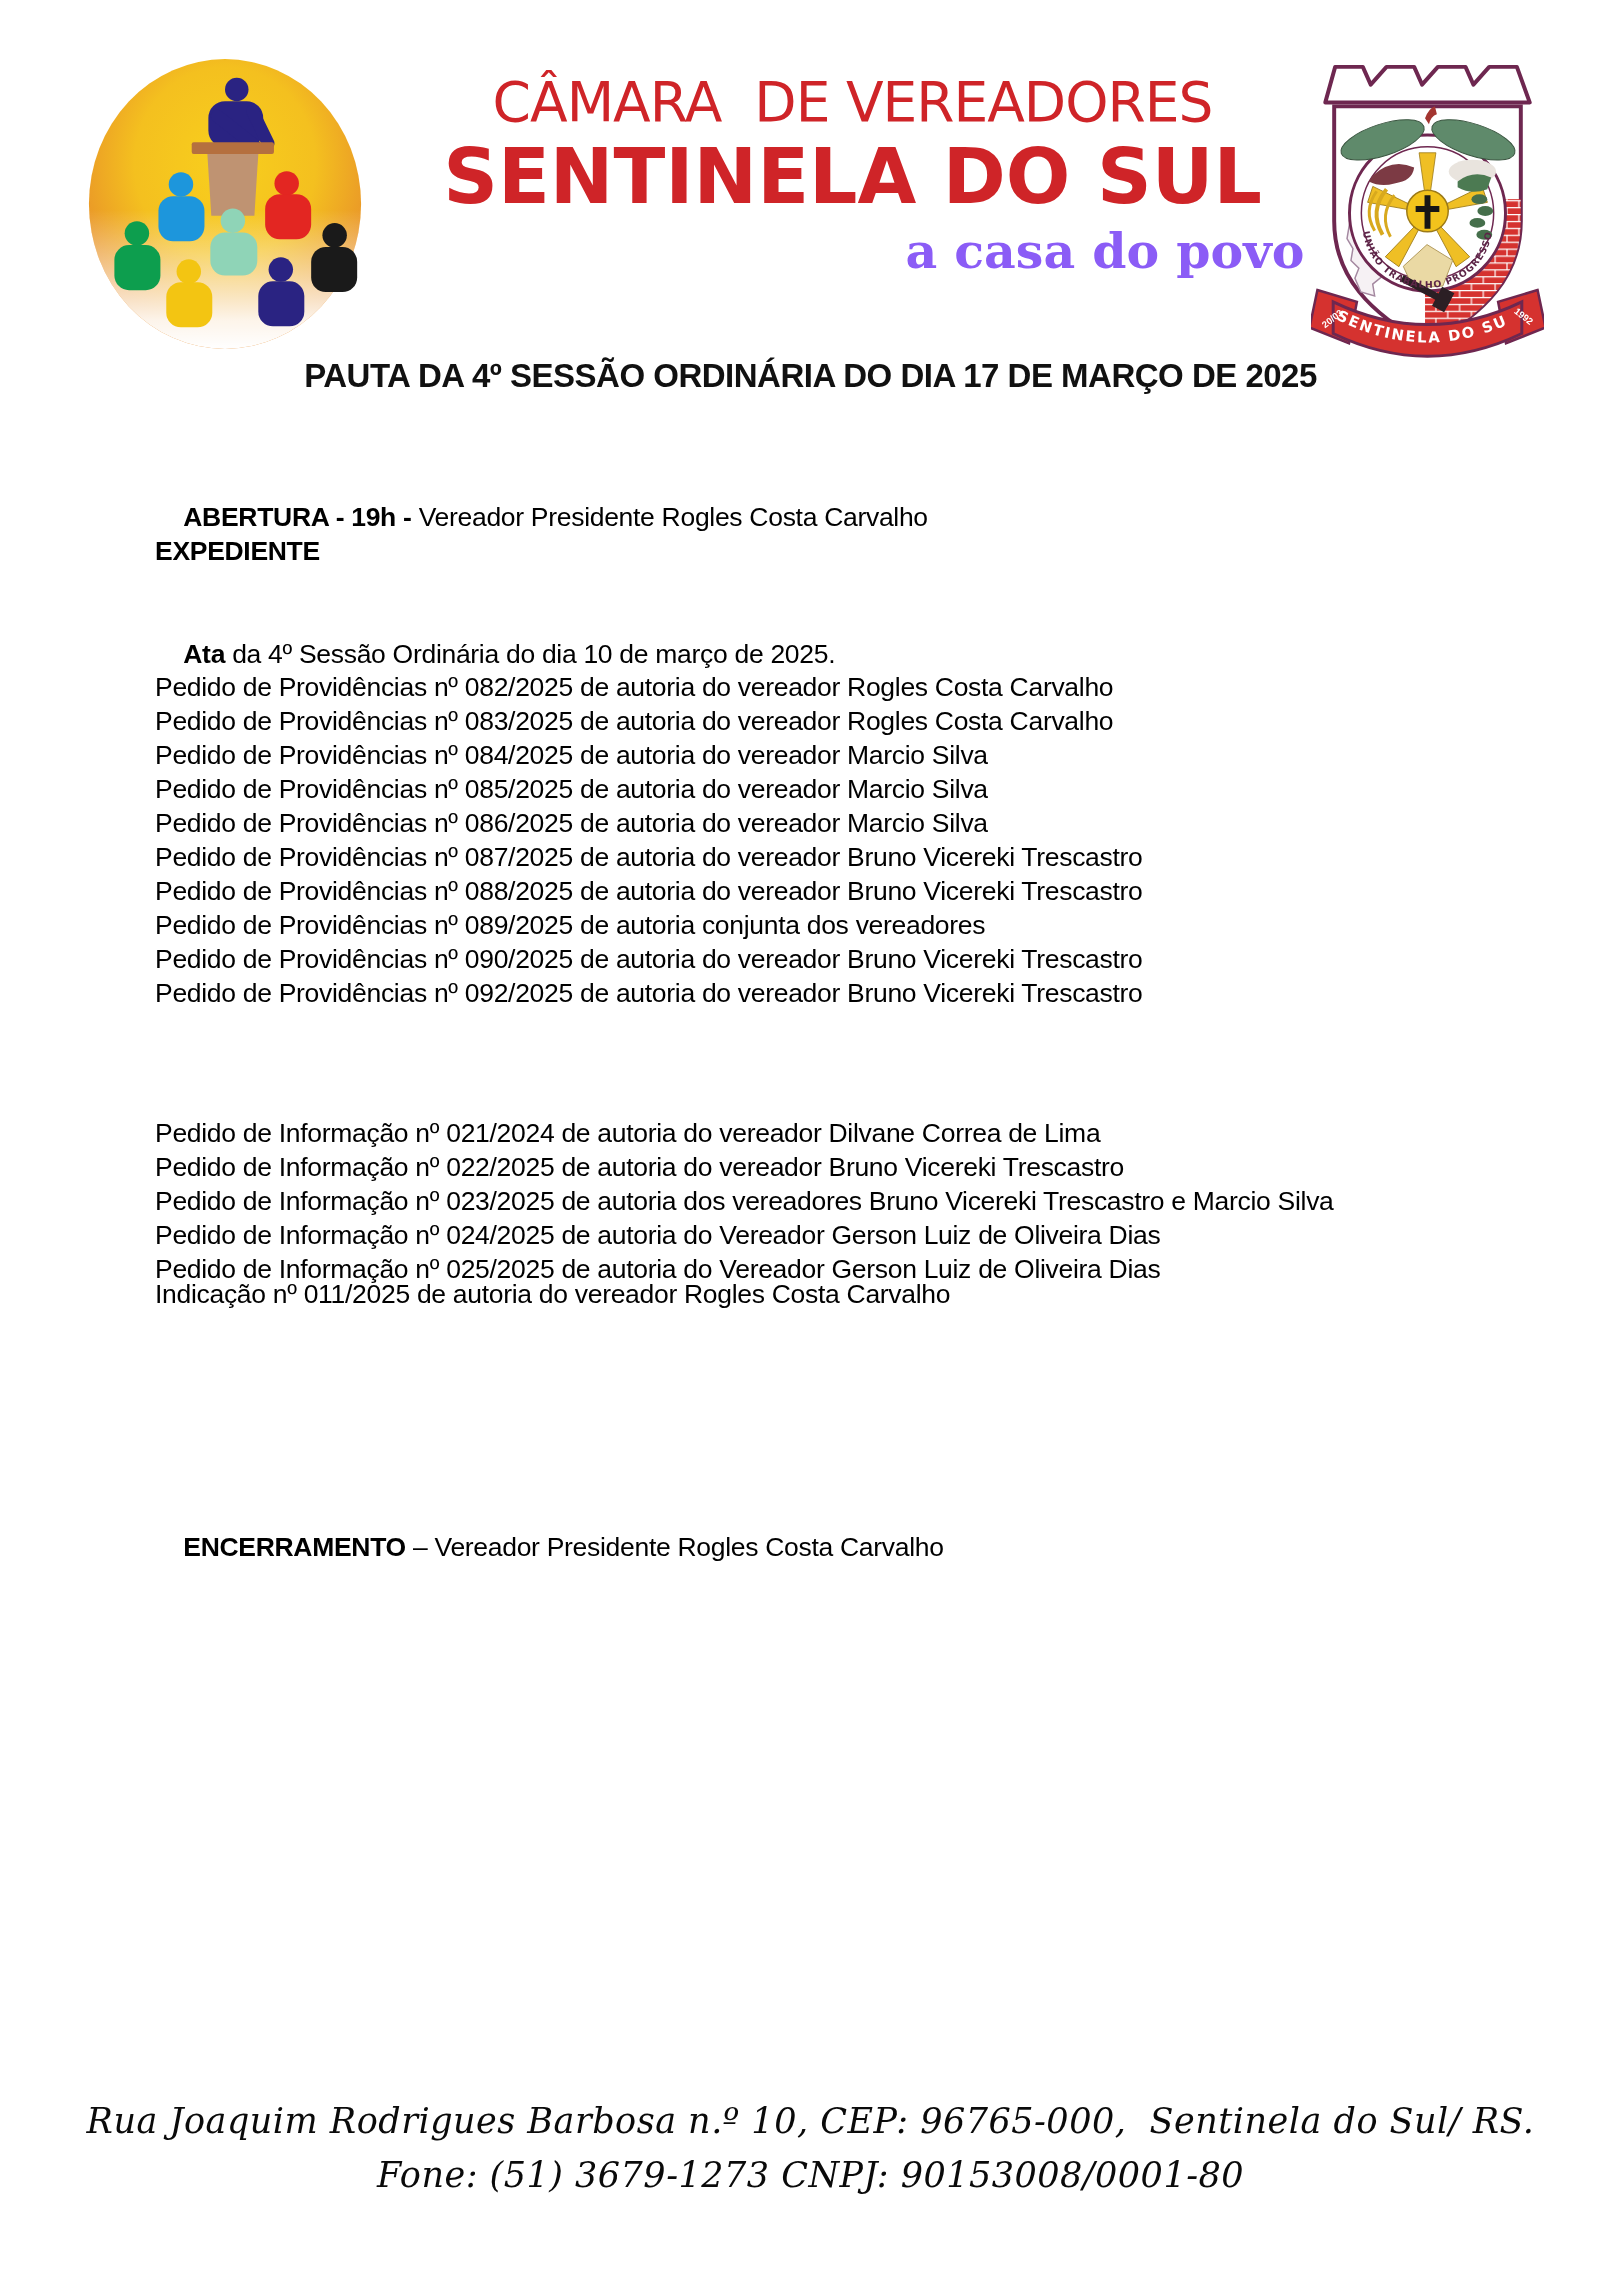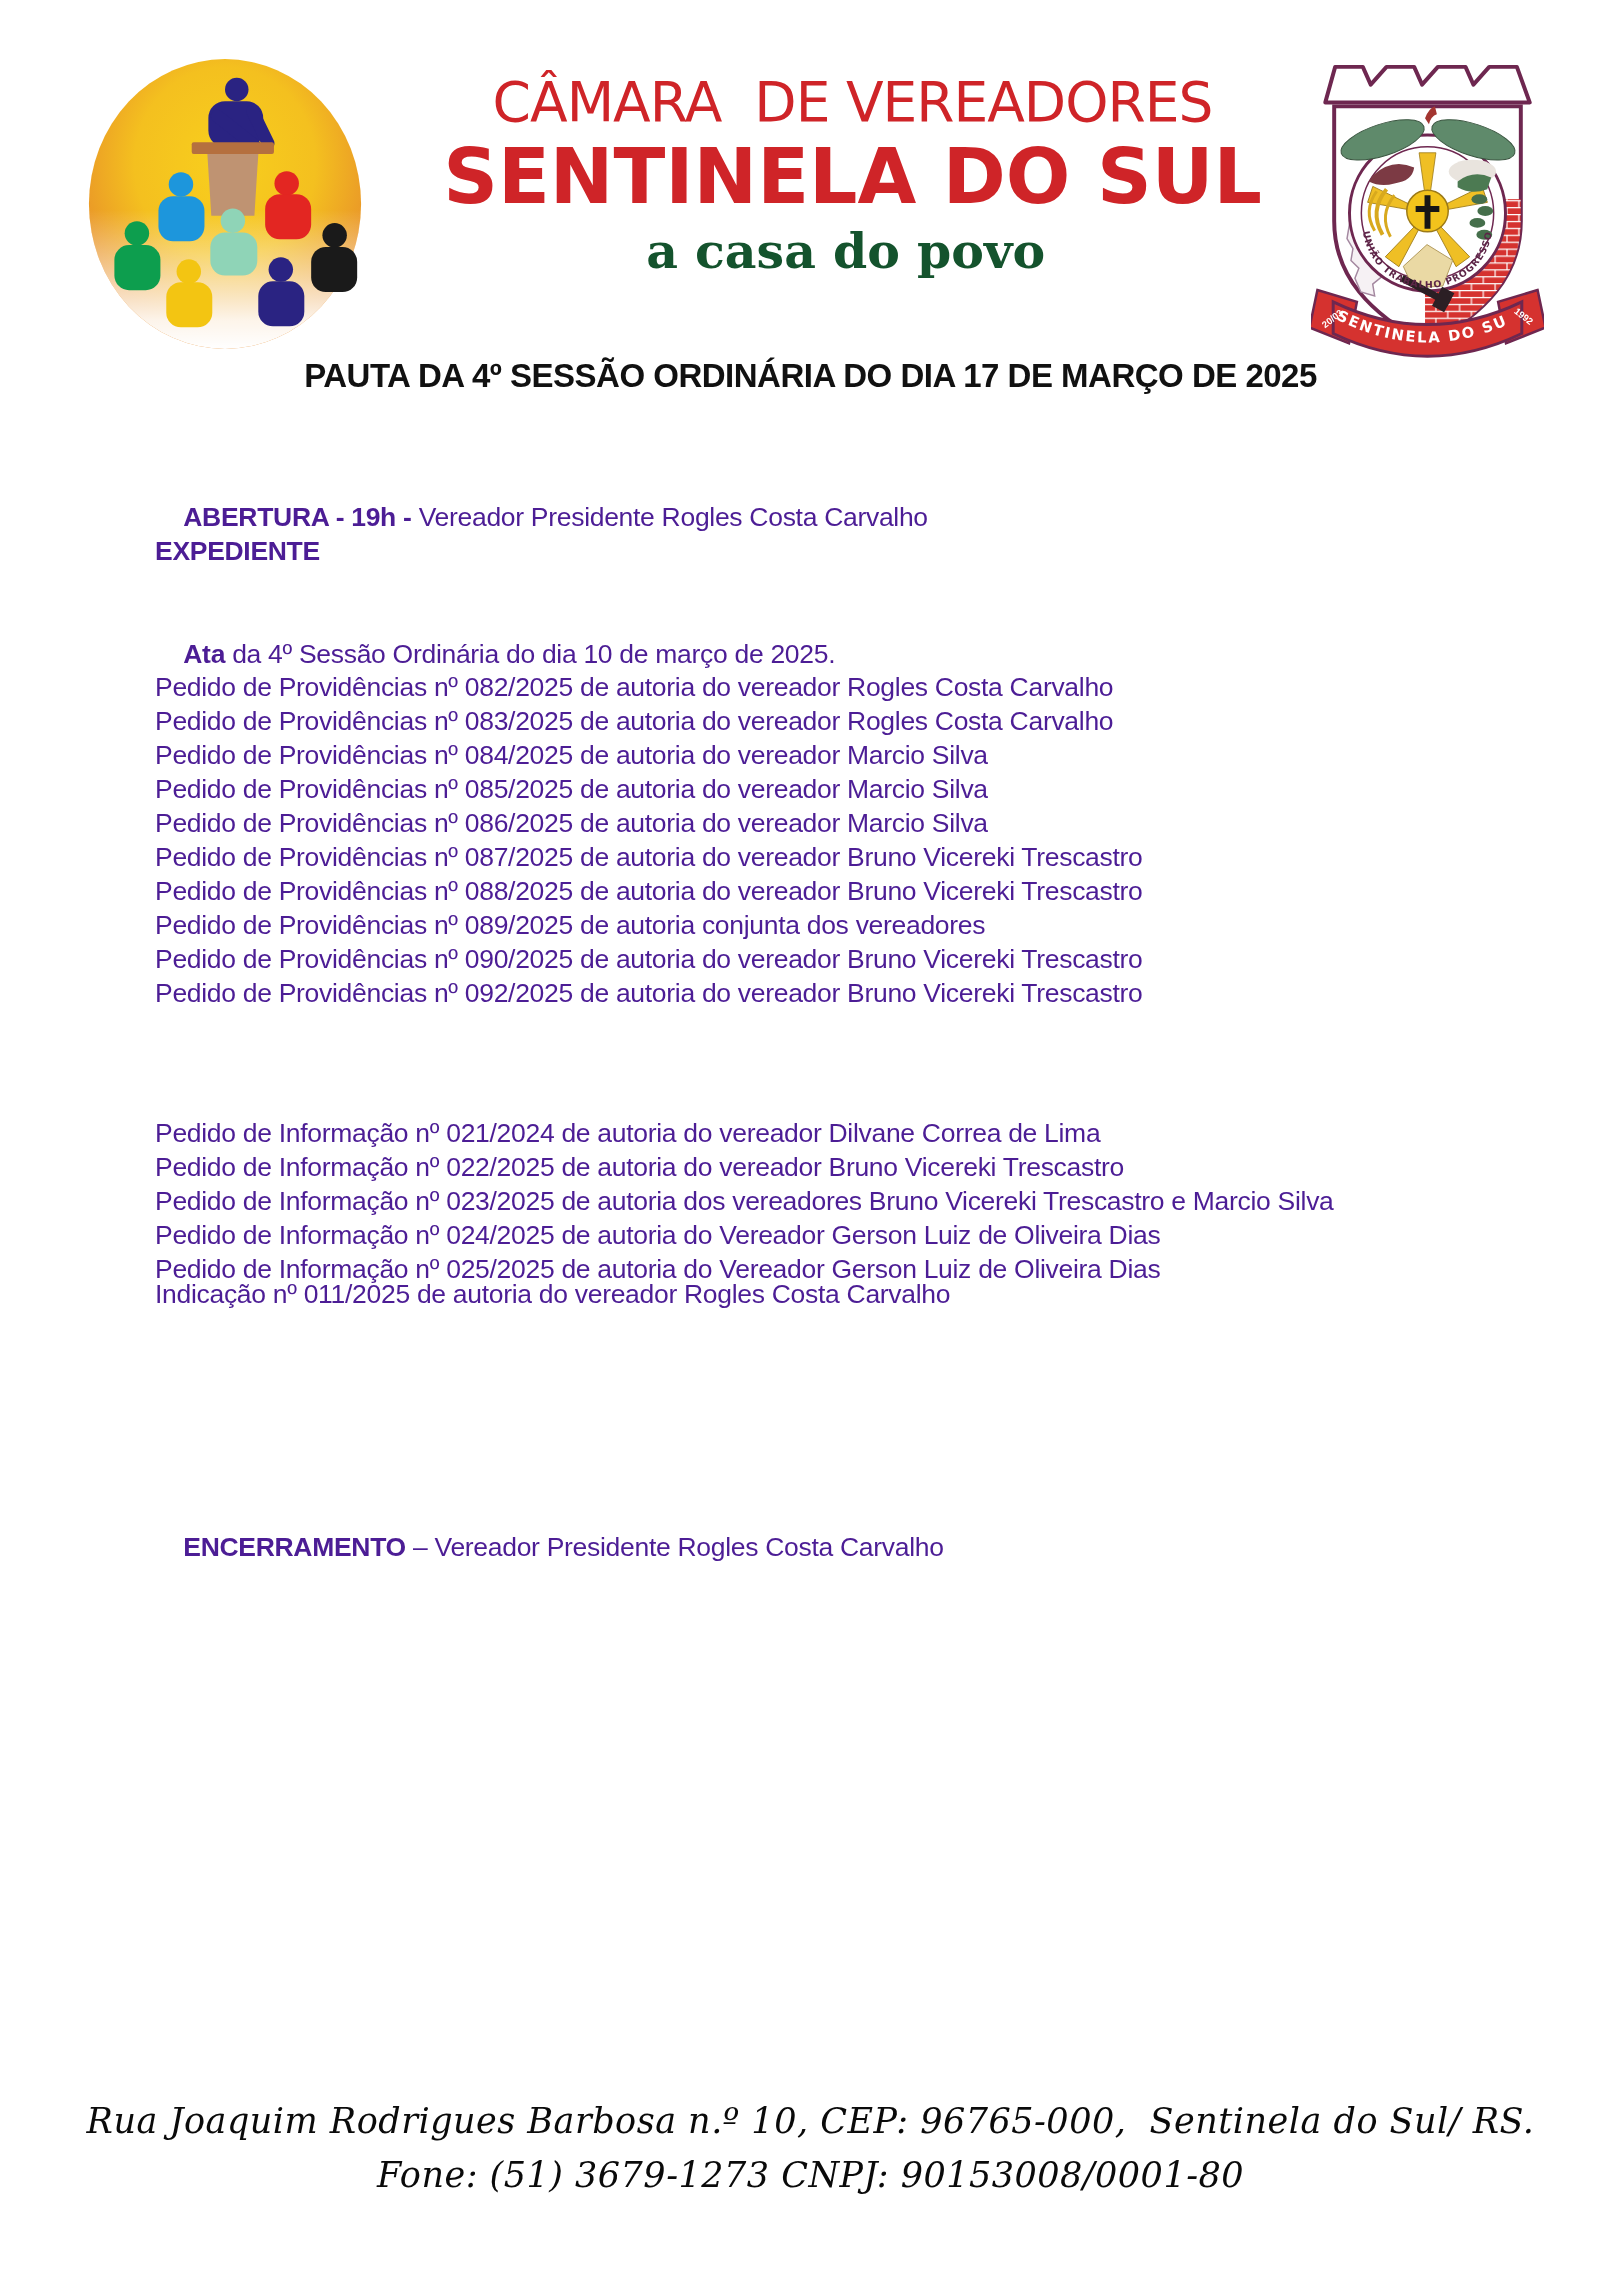--- a/index.html
+++ b/index.html
@@ -9,28 +9,28 @@
 
   
   .logo  { position:absolute; left:86px;  top:57px; width:279px; height:294px; }
   .crest { position:absolute; left:1311px; top:55px; width:233px; height:316px; }
   .header-text { position:absolute; left:387px; top:71px; width:931px; text-align:center; }
   .org1 { font-family:"DejaVu Sans", sans-serif; font-weight:normal; font-size:55px; line-height:63px;
           color:#cf2428; letter-spacing:-1px; white-space:pre; }
   .org2 { font-family:"DejaVu Sans", sans-serif; font-weight:bold; font-size:76px; line-height:82px;
           color:#cf2428; letter-spacing:0px; margin-top:2px; }
   .tagline { font-family:"DejaVu Serif", serif; font-weight:bold; font-size:49px; line-height:55px;
-             color:#14532d; text-align:center; padding-right:13.7px; margin-top:5.9px; }
+             color:#8b5cf6; text-align:right; padding-right:13.7px; margin-top:5.9px; }
 
   
   .title { position:absolute; left:0; right:0; top:357px; text-align:center;
            font-weight:bold; font-size:33px; letter-spacing:-0.5px; color:#111; }
 
   
-  .doc-line { font-size:26.5px; line-height:34px; letter-spacing:-0.3px; color:#4c1d95; white-space:pre-wrap; }
+  .doc-line { font-size:26.5px; line-height:34px; letter-spacing:-0.3px; color:#000000; white-space:pre-wrap; }
   .sec { position:absolute; left:155px; right:59px; }
   .abertura     { top:466px; }
   .expediente   { top:534px; font-weight:bold; }
   .ata          { top:603px; }
   .prov-list    { top:670px; }
   .info-list    { top:1116px; }
   .indicacao    { top:1277px; }
   .encerramento { top:1496px; }
 
   

